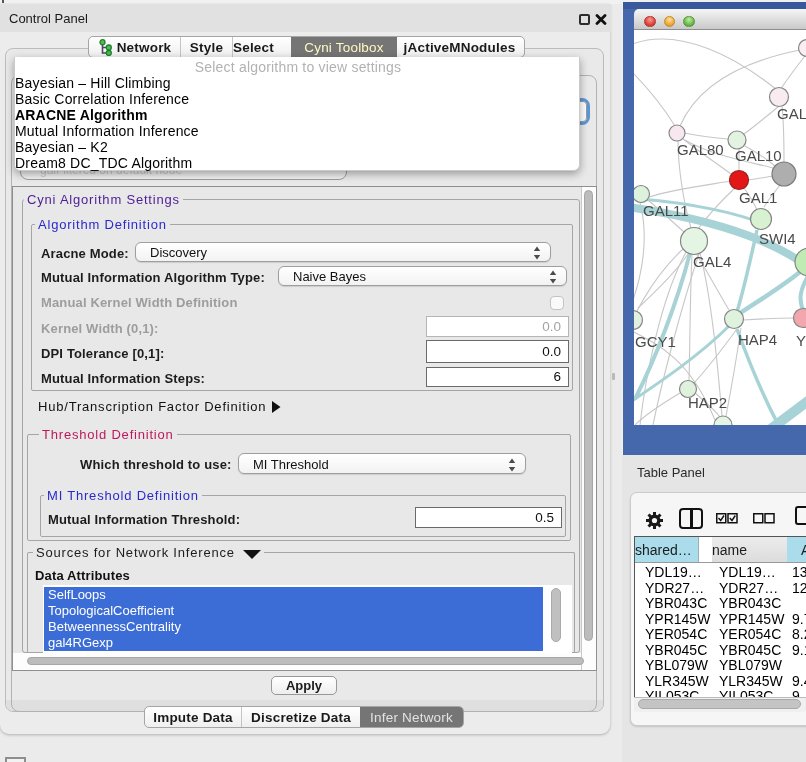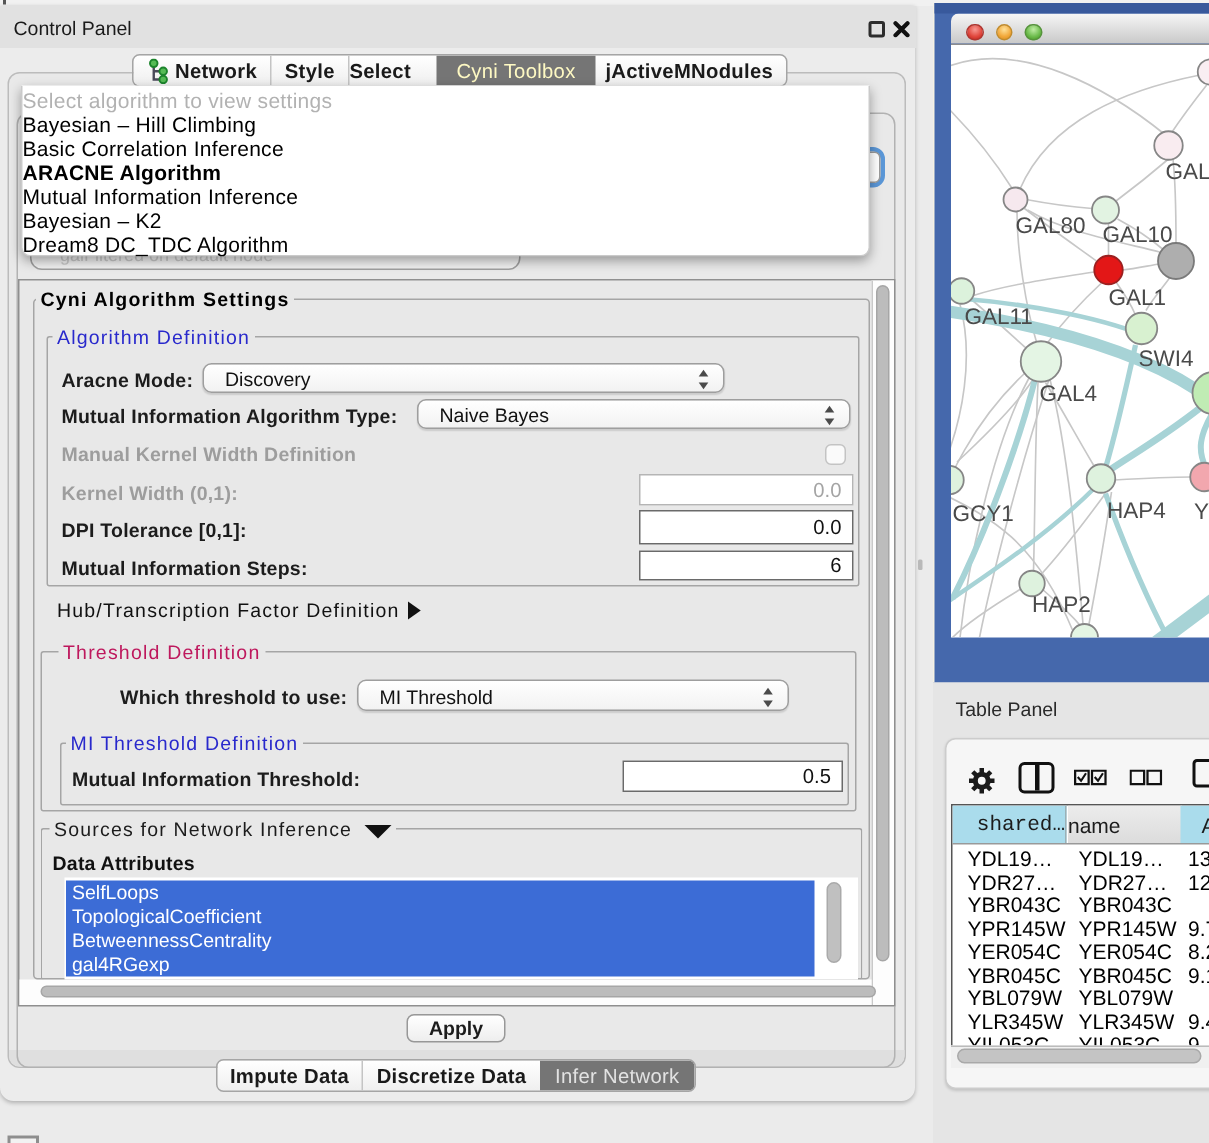--- a/index.html
+++ b/index.html
@@ -54,28 +54,28 @@
 
 <div class="abs" style="left:12px;top:186px;width:585px;height:485px;border:1px solid #8f8f8f;background:#e8e8e8;"></div>
 
 <div class="abs" style="left:581px;top:187px;width:15px;height:483px;background:#fdfdfd;border-left:1px solid #c9c9c9;"></div>
 <div class="abs" style="left:583.5px;top:190px;width:9px;height:451px;background:#bcbcbc;border:1px solid #a6a6a6;border-radius:5px;"></div>
 
 <div class="abs" style="left:13px;top:653px;width:568px;height:17px;background:#fdfdfd;"></div>
 <div class="abs" style="left:27px;top:656.5px;width:557px;height:8px;background:#bcbcbc;border:1px solid #a6a6a6;border-radius:4px;"></div>
 
 <div class="gbox" style="left:22px;top:199px;width:558px;height:454px;border-radius:3px;">
-  <div class="gtitle" style="left:1px;color:#000000;font-weight:bold;">Cyni Algorithm Settings</div>
+  <div class="gtitle" style="left:1px;color:#4c1d95;">Cyni Algorithm Settings</div>
 </div>
 
 <div class="gbox" style="left:31px;top:224px;width:542px;height:167px;">
   <div class="gtitle" style="left:3px;color:#2929cc;">Algorithm Definition</div>
 </div>
 <div class="abs lbl" style="left:41px;top:246px;">Aracne Mode:</div>
-<div class="combo" style="left:135px;top:242px;width:348px;height:20px;padding-left:48px;">
+<div class="combo" style="left:135px;top:242px;width:416px;height:20px;padding-left:48px;">
     <span class="ctxt">Discovery</span>
   <svg style="position:absolute;right:9px;top:3px;" width="8" height="14" viewBox="0 0 8 14">
       <path d="M4 0.5 L7.2 5 H0.8 Z" fill="#4a4a4a"></path>
       <path d="M4 13.5 L7.2 9 H0.8 Z" fill="#4a4a4a"></path>
     </svg>
 </div>
 <div class="abs lbl" style="left:41px;top:270px;">Mutual Information Algorithm Type:</div>
 <div class="combo" style="left:278px;top:266px;width:289px;height:20px;">
     <span class="ctxt">Naive Bayes</span>
   <svg style="position:absolute;right:9px;top:3px;" width="8" height="14" viewBox="0 0 8 14">
@@ -254,21 +254,21 @@
   <path d="M2.5 5 L4.7 7.5 L8 2.5" stroke="#111" stroke-width="1.4" fill="none"></path>
   <path d="M13.8 5 L16 7.5 L19.3 2.5" stroke="#111" stroke-width="1.4" fill="none"></path>
 </svg>
 <svg class="abs" style="left:753px;top:513px;" width="22" height="11" viewBox="0 0 22 11">
   <rect x="0.75" y="0.75" width="9" height="9" fill="none" stroke="#111" stroke-width="1.5"></rect>
   <rect x="12" y="0.75" width="9" height="9" fill="none" stroke="#111" stroke-width="1.5"></rect>
 </svg>
 <div class="abs" style="left:795px;top:506px;width:14px;height:19px;border:2.5px solid #111;border-radius:3px;background:#f6f6f6;"></div>
 
 <div class="abs" style="left:634px;top:536px;width:172px;height:161px;background:#fff;border-left:1px solid #555;border-top:1px solid #555;overflow:hidden;">
-  <div style="position:absolute;left:0px;top:0px;height:25px;width:76px;background:#aadcec;border-right:1px solid #9ab0b6;text-align:right;font-size:14px;color:#1c1c1c;line-height:26px;font-family:Liberation Mono, monospace;">shared…</div>
+  <div style="position:absolute;left:0px;top:0px;height:25px;width:64px;background:#aadcec;border-right:1px solid #9ab0b6;text-align:left;font-size:14px;color:#1c1c1c;line-height:26px;">shared…</div>
   <div style="position:absolute;left:77px;top:0px;height:25px;width:77px;background:linear-gradient(#ececec,#dcdcdc);border-right:1px solid #b0b0b0;text-align:left;font-size:14px;color:#1c1c1c;line-height:26px;">name</div>
   <div style="position:absolute;left:152px;top:0px;height:25px;width:20px;background:#aadcec;font-size:14px;color:#1c1c1c;line-height:26px;padding-left:14px;">A</div>
   <div style="position:absolute;left:0px;top:25px;width:172px;border-top:1px solid #999;"></div>
   <div style="position:absolute;left:10px;top:28px;font-size:14px;color:#000;line-height:15.5px;white-space:pre;">YDL19…
 YDR27…
 YBR043C
 YPR145W
 YER054C
 YBR045C
 YBL079W
@@ -291,15 +291,15 @@
 9.1
 &nbsp;
 9.4
 9.</div>
 </div>
 
 <div class="abs" style="left:634px;top:697px;width:172px;height:15px;background:#f0f0f0;border-top:1px solid #bbb;"></div>
 <div class="abs" style="left:638px;top:699px;width:163px;height:10px;background:#c4c4c4;border:1px solid #a9a9a9;border-radius:5px;"></div>
 
 <div class="abs" style="left:14px;top:57px;width:566px;height:114px;background:#fff;border:1px solid #cacaca;border-top:none;border-radius:0 0 6px 6px;box-shadow:0 3px 8px rgba(0,0,0,0.35);">
-  <div style="position:absolute;left:0px;top:2px;width:566px;text-align:left;font-size:14px;letter-spacing:0.2px;color:#b2b2b2;">Select algorithm to view settings</div>
+  <div style="position:absolute;left:0px;top:2px;width:566px;text-align:center;font-size:14px;letter-spacing:0.2px;color:#b2b2b2;">Select algorithm to view settings</div>
   <div style="position:absolute;left:0px;top:18px;font-size:14px;letter-spacing:0.2px;color:#000;line-height:16px;white-space:nowrap;">Bayesian – Hill Climbing<br>Basic Correlation Inference<br><b>ARACNE Algorithm</b><br>Mutual Information Inference<br>Bayesian – K2<br>Dream8 DC_TDC Algorithm</div>
 </div>
 
 </body></html>

